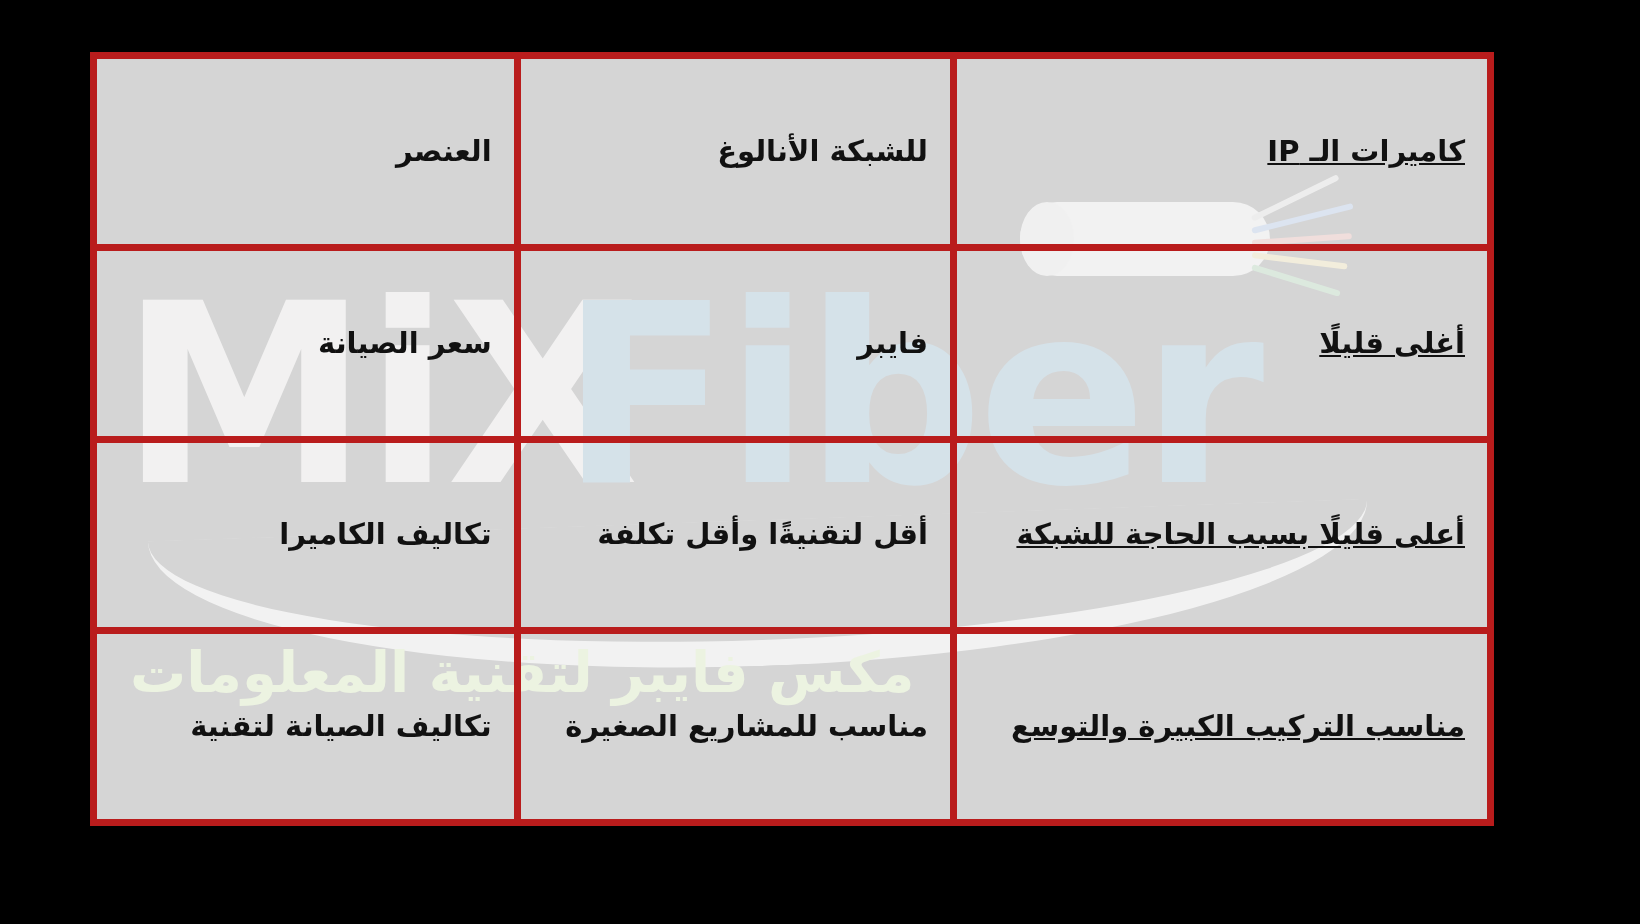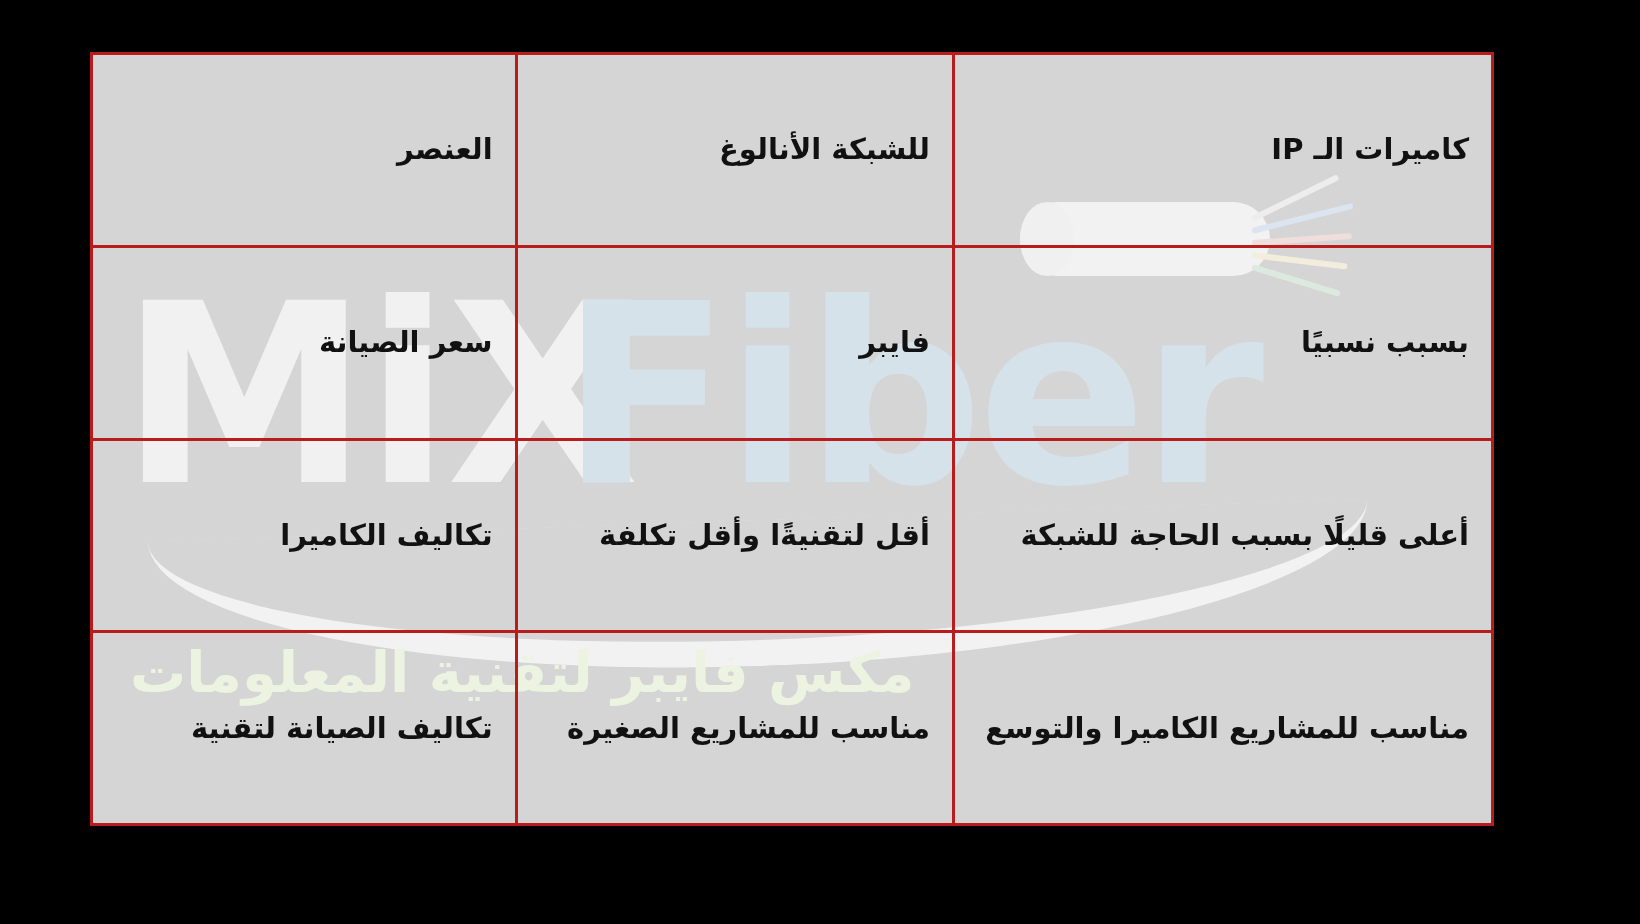--- a/index.html
+++ b/index.html
@@ -110,31 +110,31 @@
   }
   table.compare {
     width: 100%;
     height: 100%;
     border-collapse: collapse;
     table-layout: fixed;
     background: transparent;
   }
   table.compare td {
     background: rgba(243, 243, 243, 0.88);
-    border: 3px solid #b91c1c;
+    border: 7px solid #b91c1c;
     color: #111111;
     font-size: 29px;
     font-weight: 700;
     text-align: right;
     padding: 0 22px;
     vertical-align: middle;
     line-height: 1.35;
   }
   table.compare tr { height: 25%; }
-  .col-ip    { width: 39%; }
+  .col-ip    { width: 39%; text-decoration: underline; }
   .col-analog{ width: 31%; }
   .col-item  { width: 30%; }
   .head td { font-size: 30px; }
 </style>
 </head>
 <body>
 
 <div class="page">
 
   <div class="watermark">
@@ -155,31 +155,31 @@
 
   <div class="table-wrap">
     <table class="compare">
       <tbody>
         <tr class="head">
           <td class="col-ip">كاميرات الـ IP</td>
           <td class="col-analog">للشبكة الأنالوغ</td>
           <td class="col-item">العنصر</td>
         </tr>
         <tr>
-          <td class="col-ip">بسبب نسبيًا</td>
+          <td class="col-ip">أغلى قليلًا</td>
           <td class="col-analog">فايبر</td>
           <td class="col-item">سعر الصيانة</td>
         </tr>
         <tr>
           <td class="col-ip">أعلى قليلًا بسبب الحاجة للشبكة</td>
           <td class="col-analog">أقل لتقنيةًا وأقل تكلفة</td>
           <td class="col-item">تكاليف الكاميرا</td>
         </tr>
         <tr>
-          <td class="col-ip">مناسب للمشاريع الكاميرا والتوسع</td>
+          <td class="col-ip">مناسب التركيب الكبيرة والتوسع</td>
           <td class="col-analog">مناسب للمشاريع الصغيرة</td>
           <td class="col-item">تكاليف الصيانة لتقنية</td>
         </tr>
       </tbody>
     </table>
   </div>
 
 </div>
 
 </body></html>

